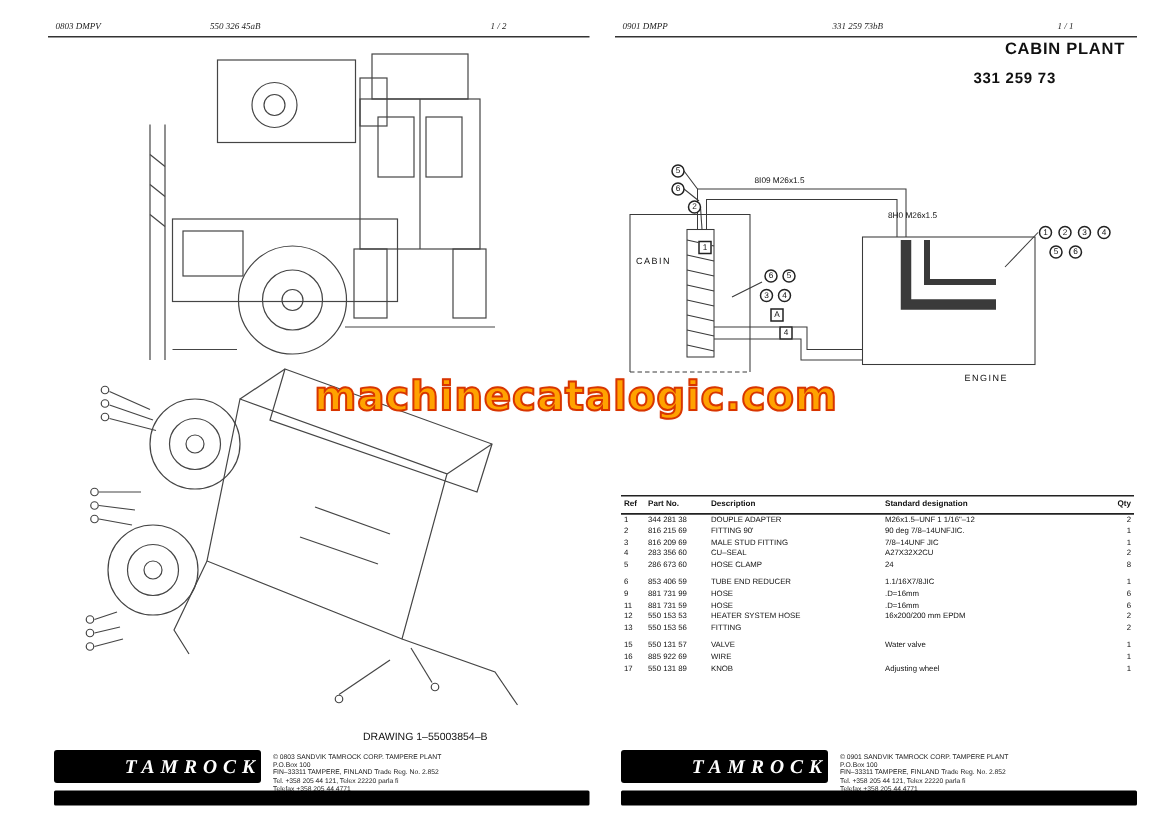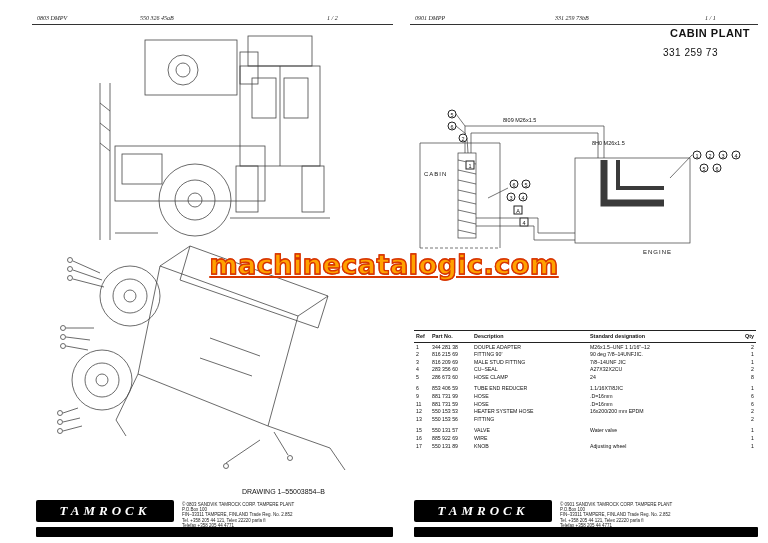--- a/index.html
+++ b/index.html
@@ -26,22 +26,22 @@
   .page-left  .hdr-code { left:108px; }
   .page-right .hdr-code { left:145px; }
   .hdr-page { position:absolute; left:295px; top:2px; }
 
   
   .rp-title {
     position:absolute; top:17px; right:10px;
     font-weight:bold; font-size:11px; letter-spacing:0.5px;
   }
   .rp-partnumber {
-    position:absolute; top:37px; right:42px;
-    font-weight:normal; font-size:10px; letter-spacing:0.5px;text-align:center;
+    position:absolute; top:37px; right:56px;
+    font-weight:bold; font-size:10px; letter-spacing:0.5px;text-align:center;
   }
 
   
   .left-drawing { position:absolute; top:18px; left:0; }
   .schematic-wrap { position:absolute; top:88px; left:0; width:352px; height:235px; }
   .schematic-svg { position:absolute; top:0; left:0; }
   .schematic-callouts { position:absolute; top:0; left:0; width:352px; height:235px; }
   svg { display:block; }
   svg text { font-family:"Liberation Sans", sans-serif; fill:#111; }
   .diagram-label { font-size:6px; letter-spacing:1px; }
@@ -70,37 +70,37 @@
   }
   .parts-table th.qty, .parts-table td:last-child { text-align:right; padding-right:2px; }
   .parts-table tr.spacer td { height:4px; padding:0; }
 
   
   .drawing-caption { position:absolute; top:478px; left:212px; font-size:7px; color:#111; }
   .logo-row { position:absolute; top:490px; left:6px; right:2px; display:flex; align-items:flex-start; }
   .tamrock-logo {
     background:#000; color:#fff; width:138px; height:22px;
     font:bold italic 13px "Liberation Serif", serif;
-    letter-spacing:4px; text-align:center; line-height:22px;
+    letter-spacing:4px; text-align:right; line-height:22px;
     border-radius:2px; flex:0 0 auto;
   }
   .company-info { margin-left:8px; font-size:4.5px; line-height:5.2px; color:#222; padding-top:2px; }
   .footer-bar {
     position:absolute; top:517px; left:6px; right:2px; height:10px;
     background:#000; border-radius:1px;
   }
 
   
   .watermark {
     position:absolute; top:249px; left:384px; transform:translateX(-50%);
     font:bold 27px "DejaVu Sans", sans-serif;
     color:#ffa200;
     -webkit-text-stroke:1.3px #d83500;
     text-shadow:0 0 1px #d83500;
-    white-space:nowrap; z-index:10; letter-spacing:0.5px;text-decoration:underline;
+    white-space:nowrap; z-index:10; letter-spacing:0.5px;
   }
 </style>
 </head>
 <body>
 
 <div class="page page-left">
 
   <div class="page-header">
     <span class="hdr-doc">0803 DMPV</span>
     <span class="hdr-code">550 326 45aB</span>

